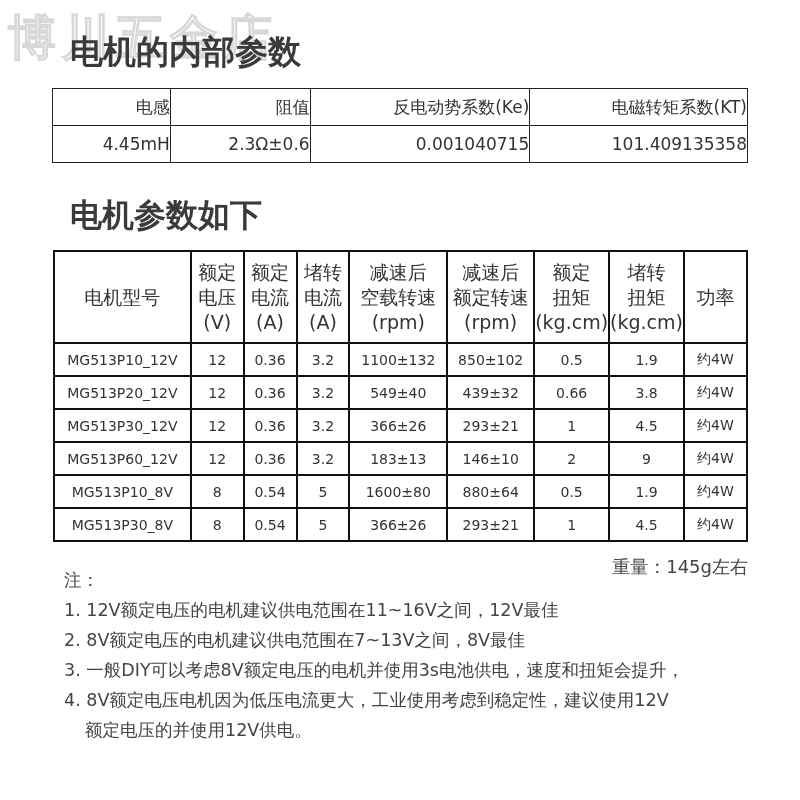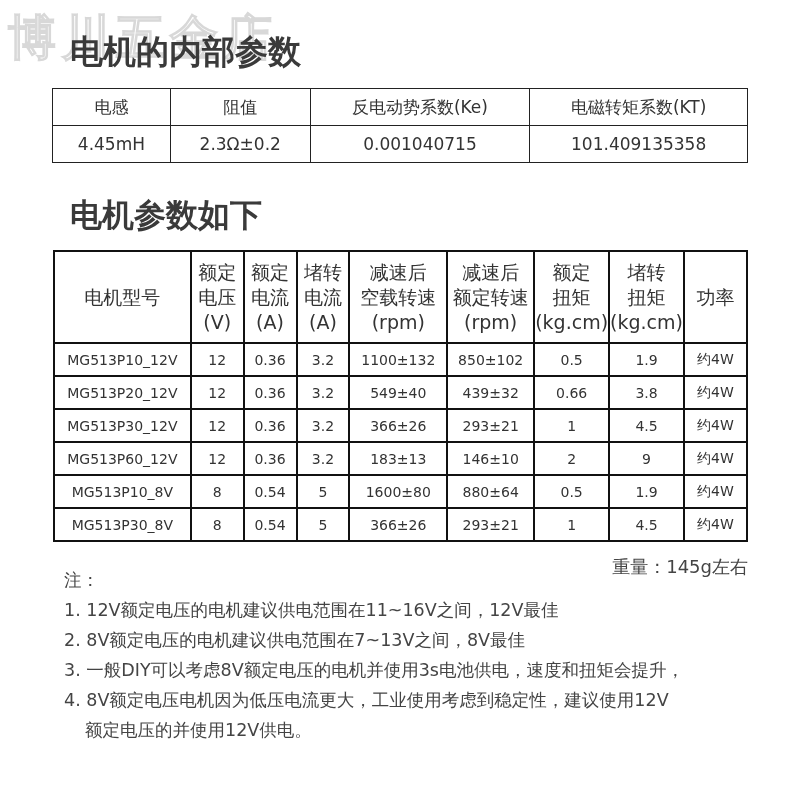--- a/index.html
+++ b/index.html
@@ -11,21 +11,21 @@
     position: absolute; left: 8px; top: 6px; font-size: 48px; letter-spacing: 6px;
     color: transparent; -webkit-text-stroke: 1px #d8d8d8; white-space: nowrap; z-index: 0;
     font-family: "DejaVu Sans", sans-serif;
     font-weight: bold;
   }
   .title1 {
     position: absolute; left: 70px; top: 30px; font-size: 33px; font-weight: bold; color: #3a3a3a; z-index: 1;
   }
   table { border-collapse: collapse; position: absolute; z-index: 1; }
   .t1 { left: 52px; top: 88px; width: 696px; border: 1.5px solid #222; }
-  .t1 td { border: 1.5px solid #222; text-align: center; font-size: 17px; color: #333; height: 36px; padding: 0; }
+  .t1 td { border: 1.5px solid #222; text-align: right; font-size: 17px; color: #333; height: 36px; padding: 0; }
   .title2 {
     position: absolute; left: 70px; top: 194px; font-size: 32px; font-weight: bold; color: #3a3a3a; z-index: 1;
   }
   .t2 { left: 53px; top: 250px; width: 695px; border: 2.5px solid #111; }
   .t2 td, .t2 th { border: 2px solid #111; text-align: center; font-size: 14px; color: #333; padding: 0; font-weight: normal; }
   .t2 th { height: 90px; line-height: 25px; font-size: 19px; }
   .t2 td { height: 31px; }
   .weight { position: absolute; right: 52px; top: 555px; font-size: 18px; color: #444; }
   .notes { position: absolute; left: 64px; top: 565px; font-size: 17.5px; color: #444; line-height: 30px; width: 700px; }
   .notes div { white-space: nowrap; }
@@ -47,21 +47,21 @@
     </colgroup>
   <tbody>
       <tr>
     <td>电感</td>
     <td>阻值</td>
     <td>反电动势系数(Ke)</td>
     <td>电磁转矩系数(KT)</td>
   </tr>
   <tr>
     <td>4.45mH</td>
-    <td>2.3Ω±0.2</td>
+    <td>2.3Ω±0.6</td>
     <td>0.001040715</td>
     <td>101.409135358</td>
   </tr>
 </tbody>
   </table>
 
 <div class="title2">电机参数如下</div>
 
 <table class="t2">
   <colgroup>

